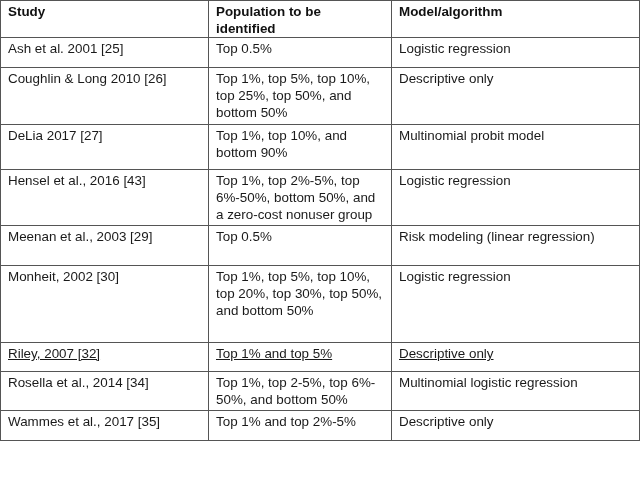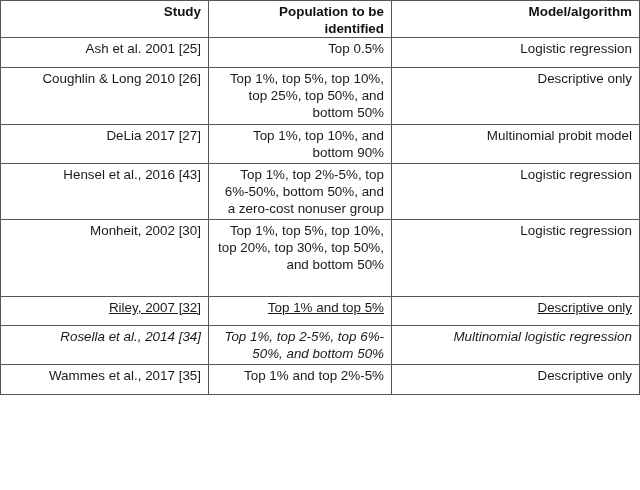--- a/index.html
+++ b/index.html
@@ -11,21 +11,21 @@
     table-layout: fixed;
     font-family: "Liberation Sans", sans-serif;
     font-size: 13.4px;
     color: #1a1a1a;
     line-height: 17px;
   }
   .tbl td, .tbl th {
     border: 1.5px solid #555555;
     vertical-align: top;
     padding: 2px 7px 0 7px;
-    text-align: right;
+    text-align: left;
     white-space: pre-line;
     overflow: hidden;
     margin-left: 24px;
   }
   .tbl th { font-weight: bold; color: #111; }
   .c1 { width: 208px; }
   .c2 { width: 183px; }
   .c3 { width: 248px; }
 </style>
 </head>
@@ -50,46 +50,51 @@
         <td>Top 0.5%</td>
         <td>Logistic regression</td>
       </tr>
       <tr style="height: 57px;">
         <td>Coughlin &amp; Long 2010 [26]</td>
         <td>Top 1%, top 5%, top 10%,
 top 25%, top 50%, and
 bottom 50%</td>
         <td>Descriptive only</td>
       </tr>
-      <tr style="height: 39px;">
+      <tr style="height: 45px;">
         <td>DeLia 2017 [27]</td>
         <td>Top 1%, top 10%, and
 bottom 90%</td>
         <td>Multinomial probit model</td>
       </tr>
       <tr style="height: 56px;">
         <td>Hensel et al., 2016 [43]</td>
         <td>Top 1%, top 2%-5%, top
 6%-50%, bottom 50%, and
 a zero-cost nonuser group</td>
         <td>Logistic regression</td>
+      </tr>
+      <tr style="height: 40px;">
+        <td>Meenan et al., 2003 [29]</td>
+        <td>Top 0.5%</td>
+        <td>Risk modeling (linear regression)</td>
       </tr>
       <tr style="height: 77px;">
         <td>Monheit, 2002 [30]</td>
         <td>Top 1%, top 5%, top 10%,
 top 20%, top 30%, top 50%,
 and bottom 50%</td>
         <td>Logistic regression</td>
       </tr>
       <tr style="height: 29px; text-decoration: underline;">
         <td>Riley, 2007 [32]</td>
         <td>Top 1% and top 5%</td>
         <td>Descriptive only</td>
       </tr>
-      <tr style="height: 39px; font-style: italic;">
+      <tr style="height: 39px;">
         <td>Rosella et al., 2014 [34]</td>
         <td>Top 1%, top 2-5%, top 6%-
 50%, and bottom 50%</td>
         <td>Multinomial logistic regression</td>
       </tr>
       <tr style="height: 30px;">
         <td>Wammes et al., 2017 [35]</td>
         <td>Top 1% and top 2%-5%</td>
         <td>Descriptive only</td>
       </tr>

